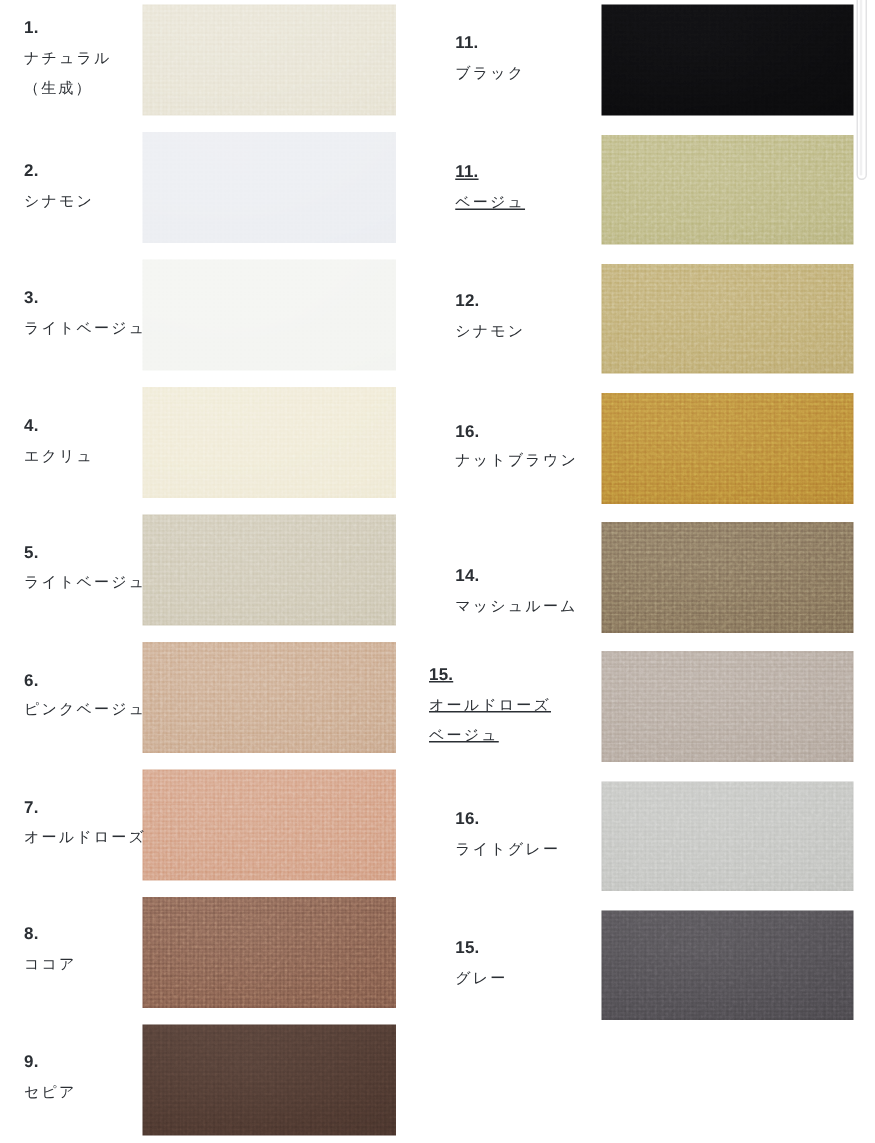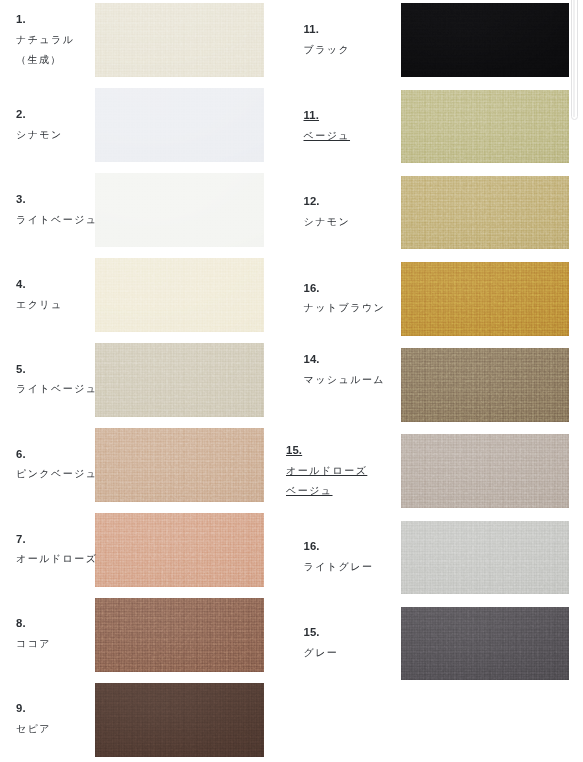--- a/index.html
+++ b/index.html
@@ -268,21 +268,21 @@
         <svg class="noise" width="168.5" height="73.6" xmlns="http://www.w3.org/2000/svg" style="opacity:1">
           <filter id="ftex13">
             <feTurbulence type="fractalNoise" baseFrequency="0.42 0.46" numOctaves="5" seed="94"></feTurbulence>
             <feColorMatrix type="matrix" values="0 0 0 0 0.5  0 0 0 0 0.5  0 0 0 0 0.5  0.78 0 0 0 -0.33"></feColorMatrix>
           </filter>
           <rect width="168.5" height="73.6" filter="url(#ftex13)"></rect>
         </svg>
         <div class="weave" style="opacity:1"></div>
         <div class="light"></div>
       </div>
-      <div class="label" style="left: 303.5px; top: 350px;">
+      <div class="label" style="left: 303.5px; top: 375px;">
         <span class="ln num">14.</span>
         <span class="ln jp">マッシュルーム</span>
       </div>
       <div class="swatch" style="left: 400.5px; top: 434.4px; width: 168.5px; height: 73.6px; background-color: rgb(186, 175, 166);">
         <svg class="noise" width="168.5" height="73.6" xmlns="http://www.w3.org/2000/svg" style="opacity:1">
           <filter id="ftex14">
             <feTurbulence type="fractalNoise" baseFrequency="0.42 0.46" numOctaves="5" seed="101"></feTurbulence>
             <feColorMatrix type="matrix" values="0 0 0 0 0.5  0 0 0 0 0.5  0 0 0 0 0.5  0.78 0 0 0 -0.33"></feColorMatrix>
           </filter>
           <rect width="168.5" height="73.6" filter="url(#ftex14)"></rect>

